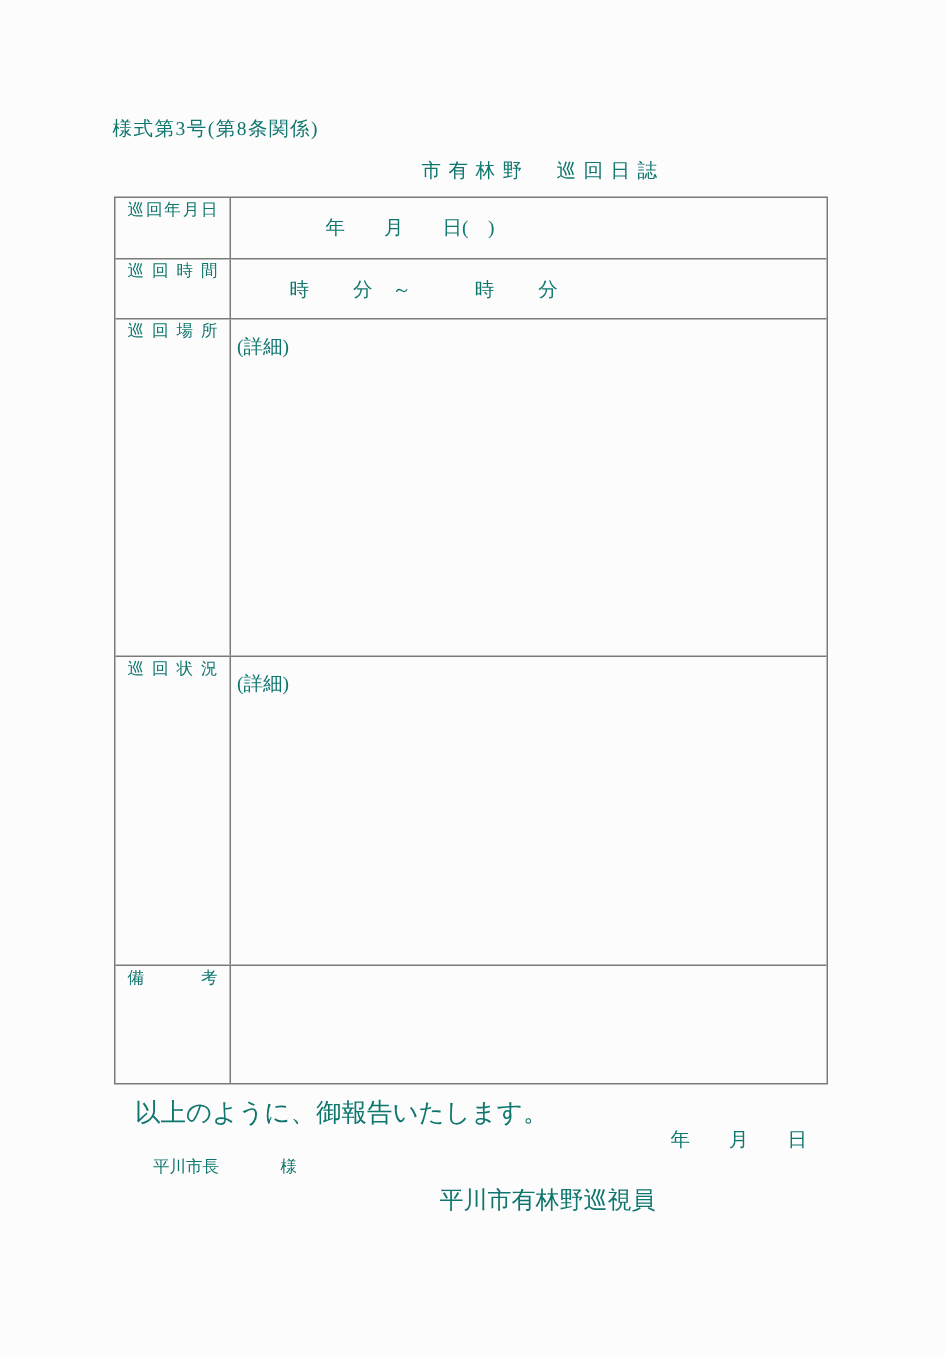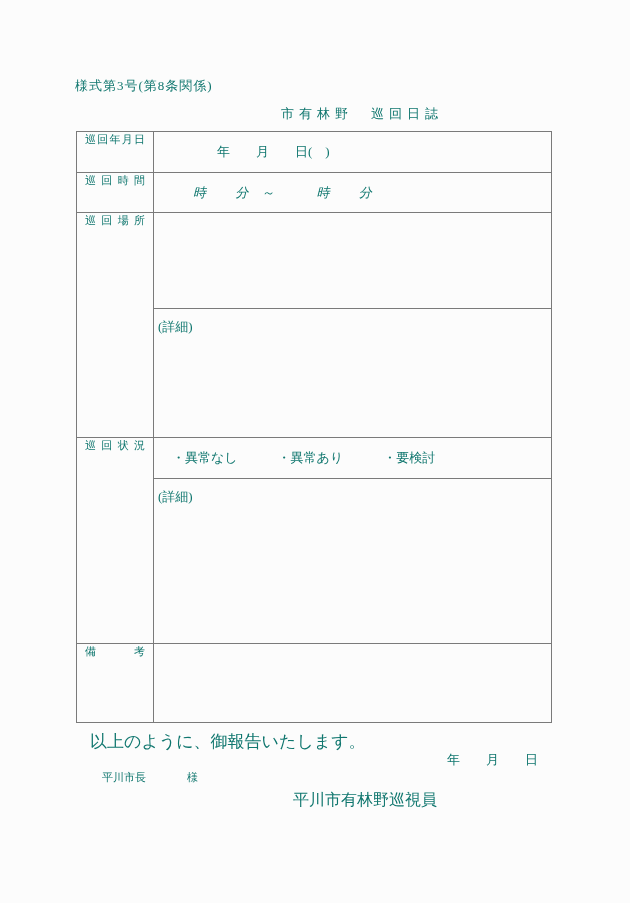--- a/index.html
+++ b/index.html
@@ -67,33 +67,32 @@
     width: 100%;
     font-size: 11px;
     text-align: justify;
     text-align-last: justify;
   }
   .content-cell {
     flex: 1;
     box-sizing: border-box;
     font-size: 13px;
     display: flex;
-    flex-direction: column;
   }
   .inline-value {
     white-space: pre;
     text-align: right;
   }
   .row-date .content-cell,
   .row-time .content-cell {
     flex-direction: row;
     align-items: center;
   }
   .row-date .content-cell { padding-left: 63px; }
-  .row-time .content-cell { padding-left: 39px; font-style: italic; }
+  .row-time .content-cell { padding-left: 39px; }
   .sub-top {
     height: 96px;
     box-sizing: border-box;
     border-bottom: 1px solid #7a7a7a;
   }
   .options-row {
     height: 41px;
     box-sizing: border-box;
     border-bottom: 1px solid #7a7a7a;
     display: flex;
@@ -173,25 +172,20 @@
           <span>(詳細)</span>
         </div>
       </div>
     </div>
 
     <div class="t-row row-status">
       <div class="label-cell">
         <span class="label-text">巡回状況</span>
       </div>
       <div class="content-cell">
-        <div class="options-row">
-          <span class="opt">・異常なし</span>
-          <span class="opt">・異常あり</span>
-          <span class="opt">・要検討</span>
-        </div>
         <div class="sub-bottom">
           <span>(詳細)</span>
         </div>
       </div>
     </div>
 
     <div class="t-row row-remarks">
       <div class="label-cell">
         <span class="label-text">備考</span>
       </div>

